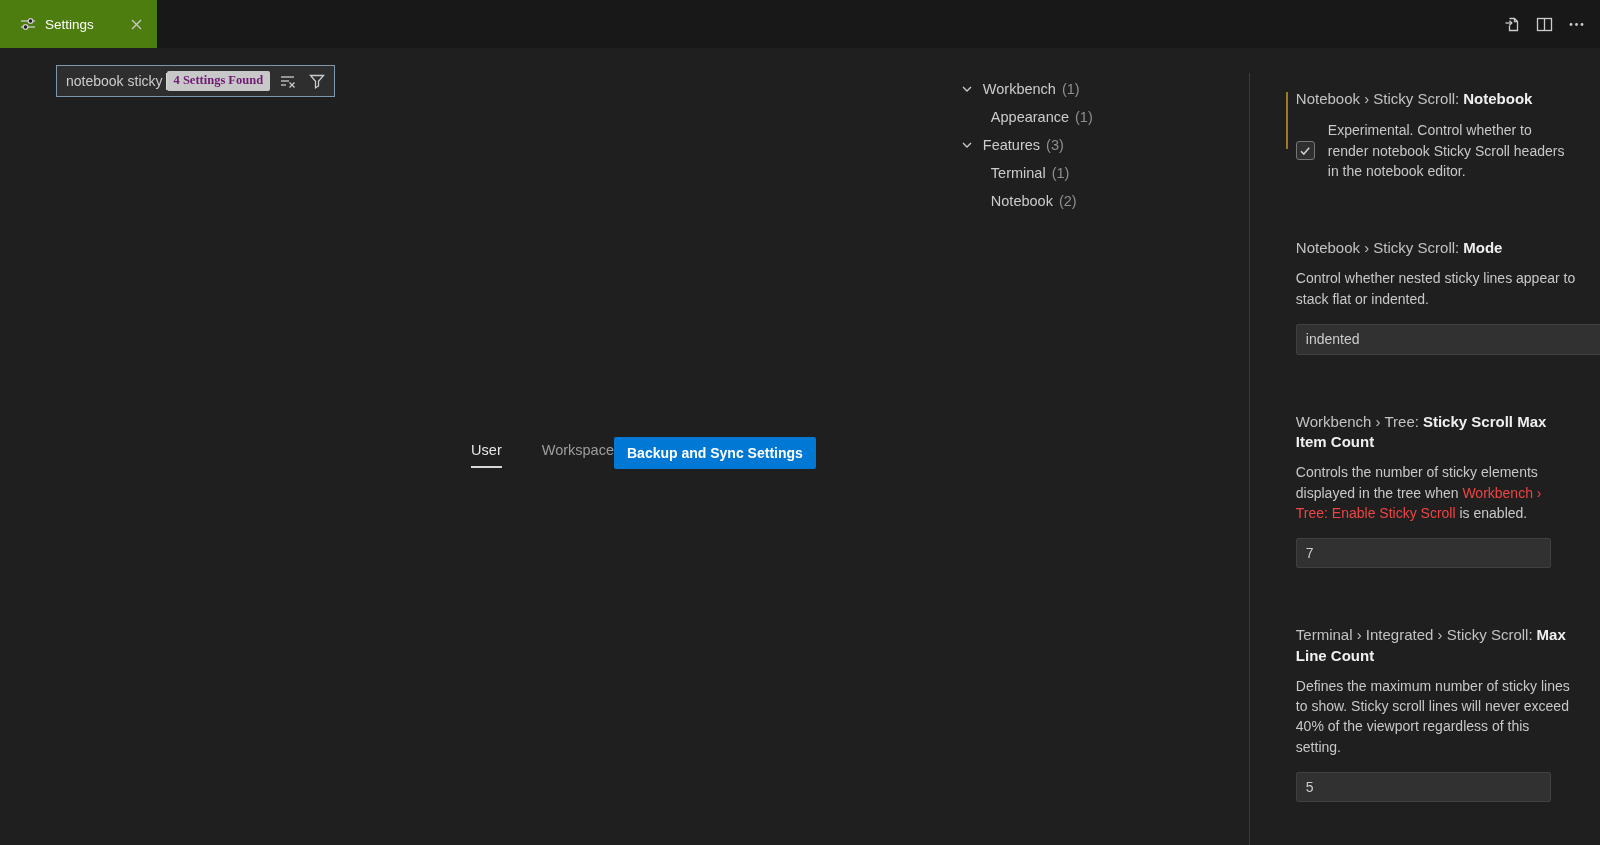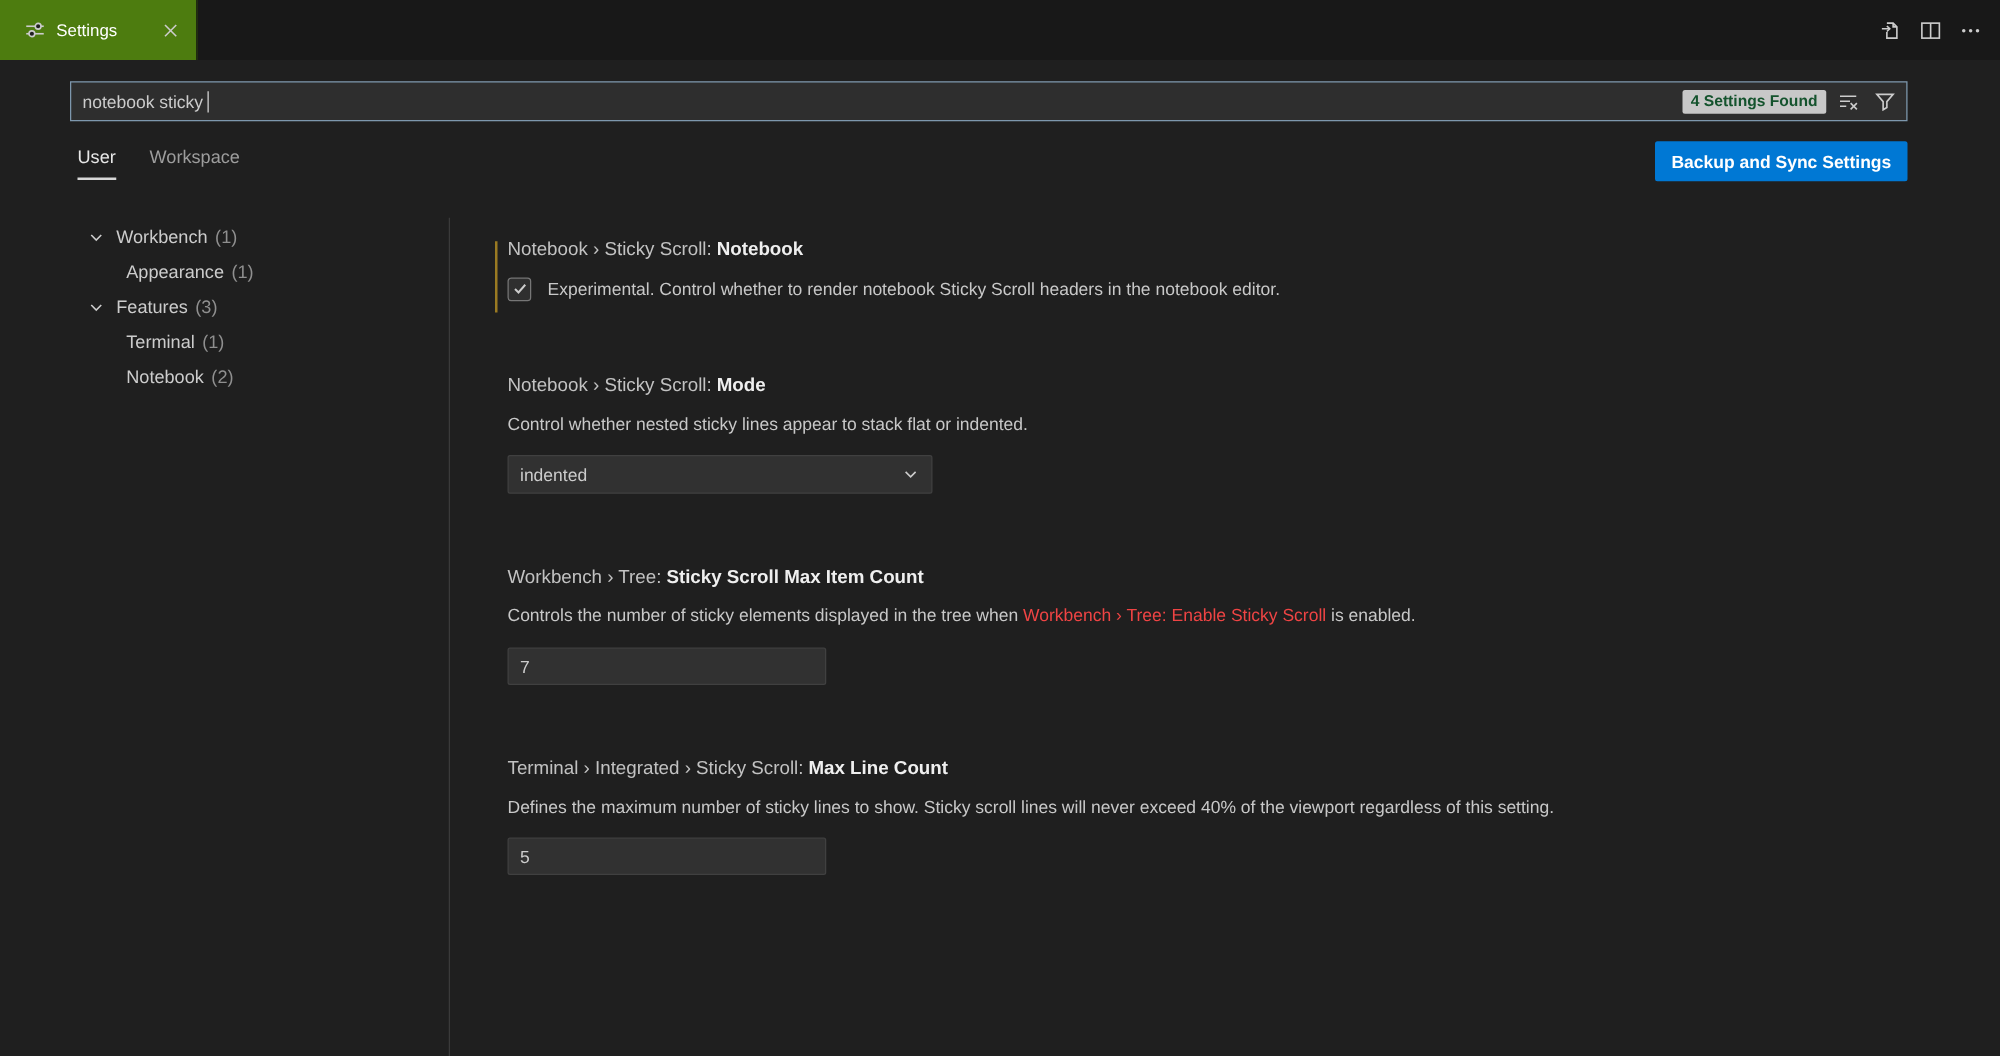--- a/index.html
+++ b/index.html
@@ -36,48 +36,48 @@
   .action-ico {
     width:24px; height:24px; display:flex; align-items:center; justify-content:center;
     border-radius:4px; cursor:pointer;
   }
 
   svg { display:block; }
   .stroke { stroke:#cccccc; stroke-width:1.3; fill:none; }
   .fillc  { fill:#cccccc; }
 
   
-  .settings-editor { flex:1; display:flex; flex-direction:column; overflow:hidden; }
+  .settings-editor { flex:1; display:flex; flex-direction:row; overflow:hidden; }
 
   .search-row { padding:17px 74px 0 56px; flex-shrink:0; }
   .search-box {
     height:32px; background:#2e2e2e;
     border:1px solid #7d97ad;
     display:flex; align-items:center;
     padding:0 6px 0 9px;
     font-size:14px; cursor:text;
   }
   .search-text { color:#cccccc; white-space:pre; }
   .caret { width:1px; height:17px; background:#d7d7d7; margin-left:3px; }
   .search-right { margin-left:auto; display:flex; align-items:center; gap:7px; }
   .badge {
-    background:#c8c8c8; color:#14532d;
+    background:#c8c8c8; color:#701a75;
     font-size:12.5px; font-weight:600;
-    padding:2px 7px 3px; border-radius:2px; white-space:nowrap;
+    padding:2px 7px 3px; border-radius:2px; white-space:nowrap;font-family:Liberation Serif, serif;
   }
   .search-ico {
     width:22px; height:22px; display:flex; align-items:center; justify-content:center;
     border-radius:3px; cursor:pointer;
   }
 
   .scope-row {
     display:flex; align-items:center; justify-content:space-between;
     padding:16px 74px 0 62px; flex-shrink:0;
   }
-  .scope-tabs { display:flex; gap:27px; }
+  .scope-tabs { display:flex; gap:40px; }
   .scope-tab {
     font-size:14.5px; color:#9d9d9d; padding-bottom:8px;
     border-bottom:2px solid transparent; cursor:pointer;
   }
   .scope-tab.active { color:#e7e7e7; border-bottom-color:#d7d7d7; }
   .sync-btn {
     background:#0078d4; color:#ffffff;
     border:none; border-radius:2px;
     font-family:inherit; font-size:14px; font-weight:600;
     padding:8px 13px; cursor:pointer; margin-bottom:4px;

